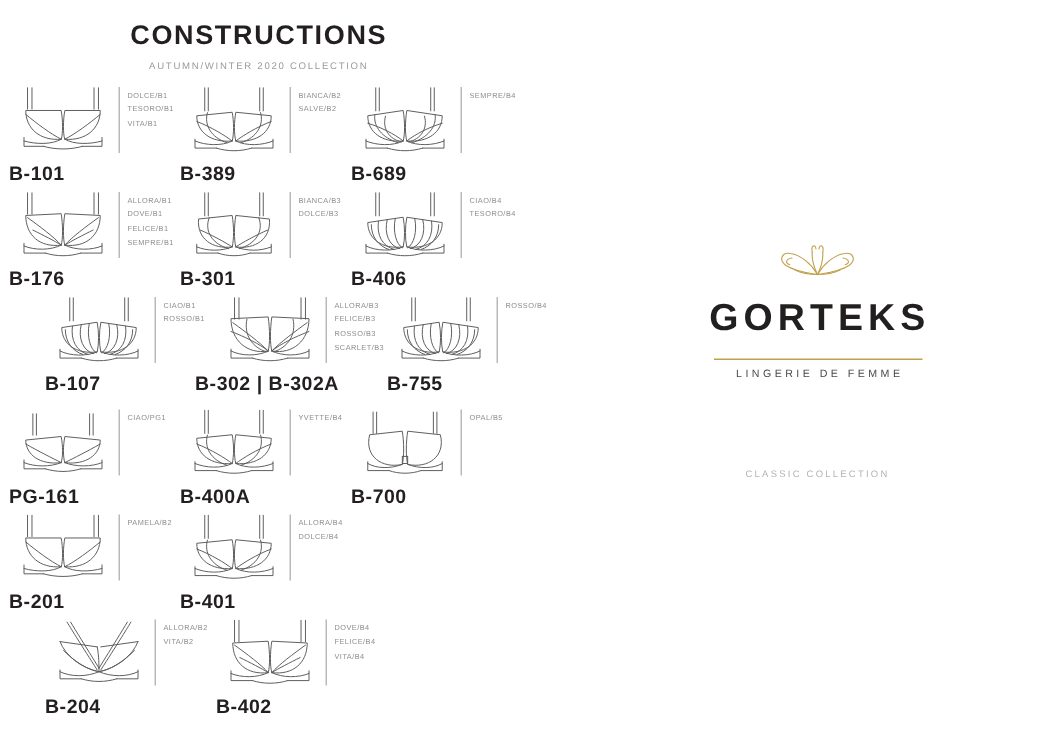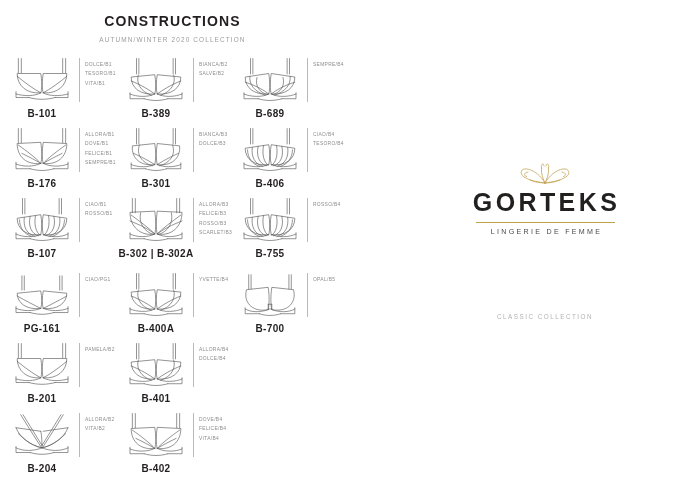--- a/index.html
+++ b/index.html
@@ -23,21 +23,21 @@
 
   
   .header {
     position: absolute;
     left: 0;
     top: 14px;
     width: 345px;
     text-align: center;
   }
   .title {
-    font-size: 14px;
+    font-size: 18px;
     font-weight: 700;
     letter-spacing: 1.1px;
     color: #231f20;
     margin: 0;
     line-height: 1.1;
   }
   .subtitle {
     font-size: 6.4px;
     letter-spacing: 1.15px;
     color: #9b9b9b;
@@ -49,21 +49,21 @@
   .grid {
     position: absolute;
     left: 0;
     top: 55px;
     width: 350px;
   }
   .row {
     display: flex;
     height: 70px;
   }
-  .row.tall { height: 75px; }
+  .row.tall { height: 75px; padding-left: 24px; }
 
   .cell {
     width: 114px;
     position: relative;
     flex: 0 0 114px;
   }
   .cell.empty { visibility: hidden; }
 
   .art {
     position: absolute;
@@ -76,22 +76,22 @@
     display: block;
     width: 72px;
     height: 52px;
   }
 
   .code {
     position: absolute;
     left: 6px;
     top: 53px;
     width: 72px;
-    text-align: center;
-    font-size: 10px;
+    text-align: left;
+    font-size: 13px;
     font-weight: 700;
     letter-spacing: 0.35px;
     color: #231f20;
     white-space: nowrap;
   }
   .cell.wide .code {
     left: -8px;
     width: 100px;
   }
 
@@ -132,21 +132,21 @@
     margin: 0 auto 4px auto;
   }
   .ornament svg { display: block; width: 64px; height: 26px; }
 
   .brand-name {
     font-size: 25px;
     font-weight: 700;
     letter-spacing: 3.4px;
     color: #221f1f;
     line-height: 1;
-    margin: 4px;
+    margin: 14px;
     padding-left: 3px;
   }
   .brand-rule {
     width: 139px;
     height: 1px;
     background: #bfa14a;
     margin: 7px auto 6px auto;
   }
   .brand-tagline {
     font-size: 7.1px;

